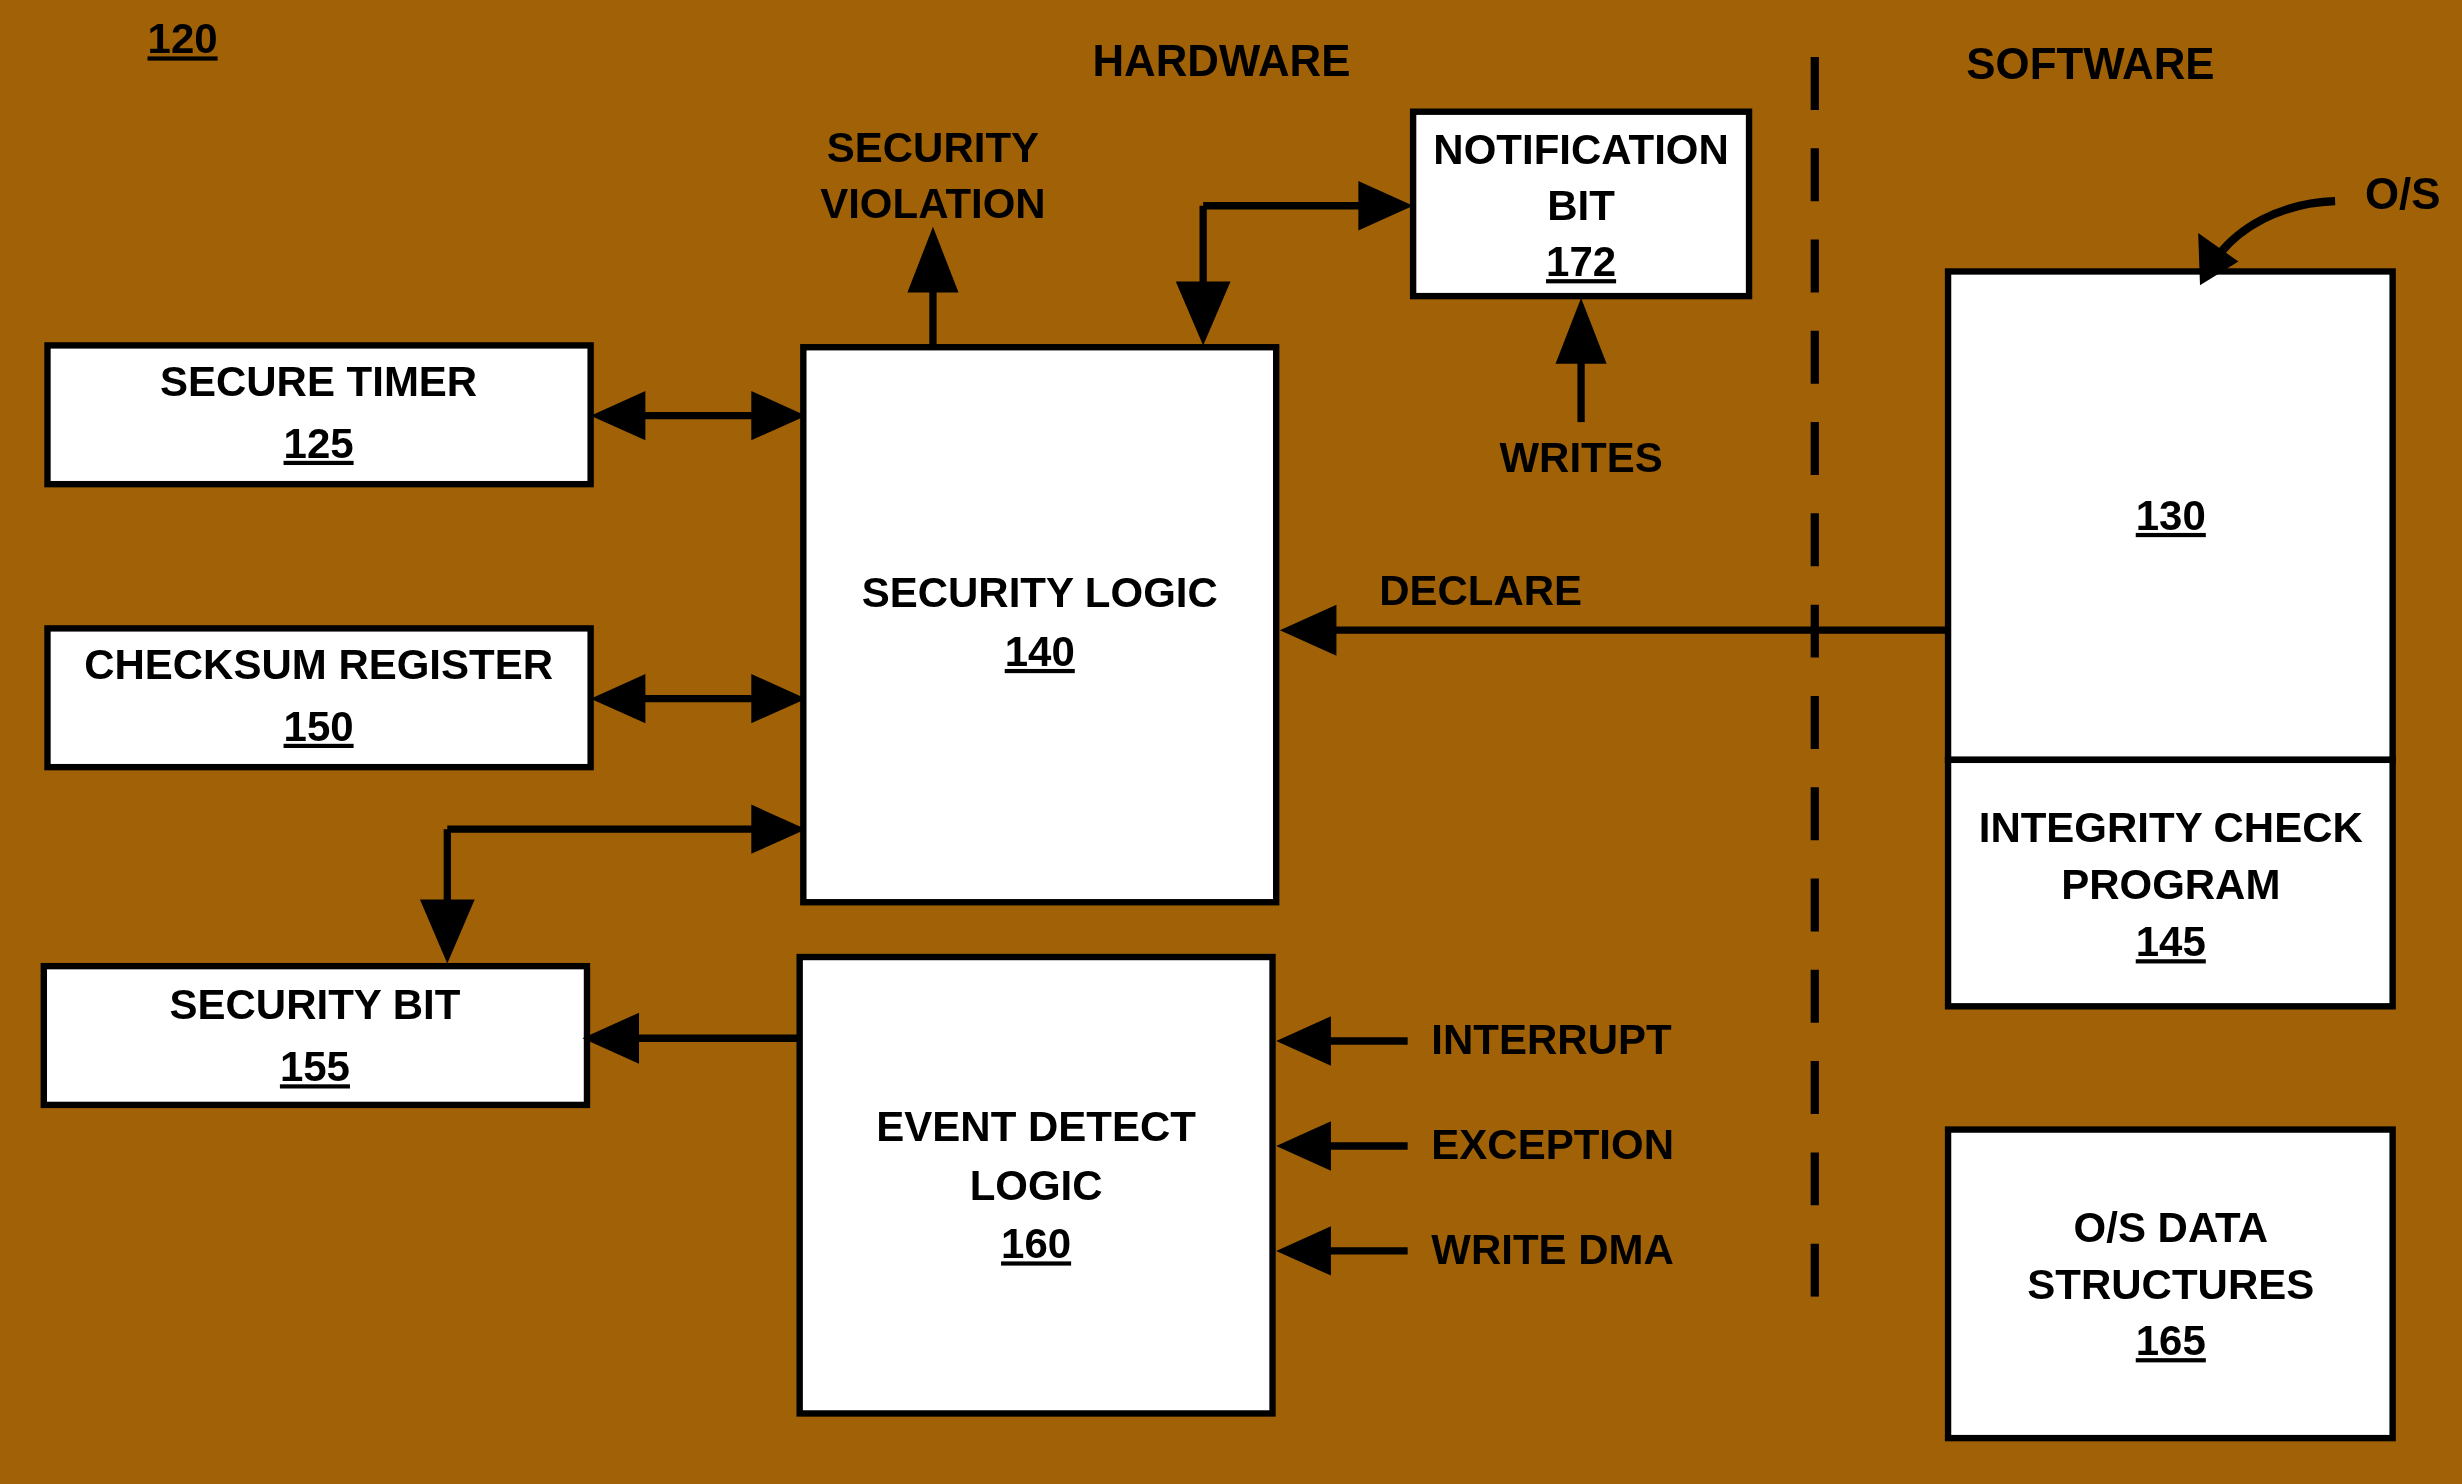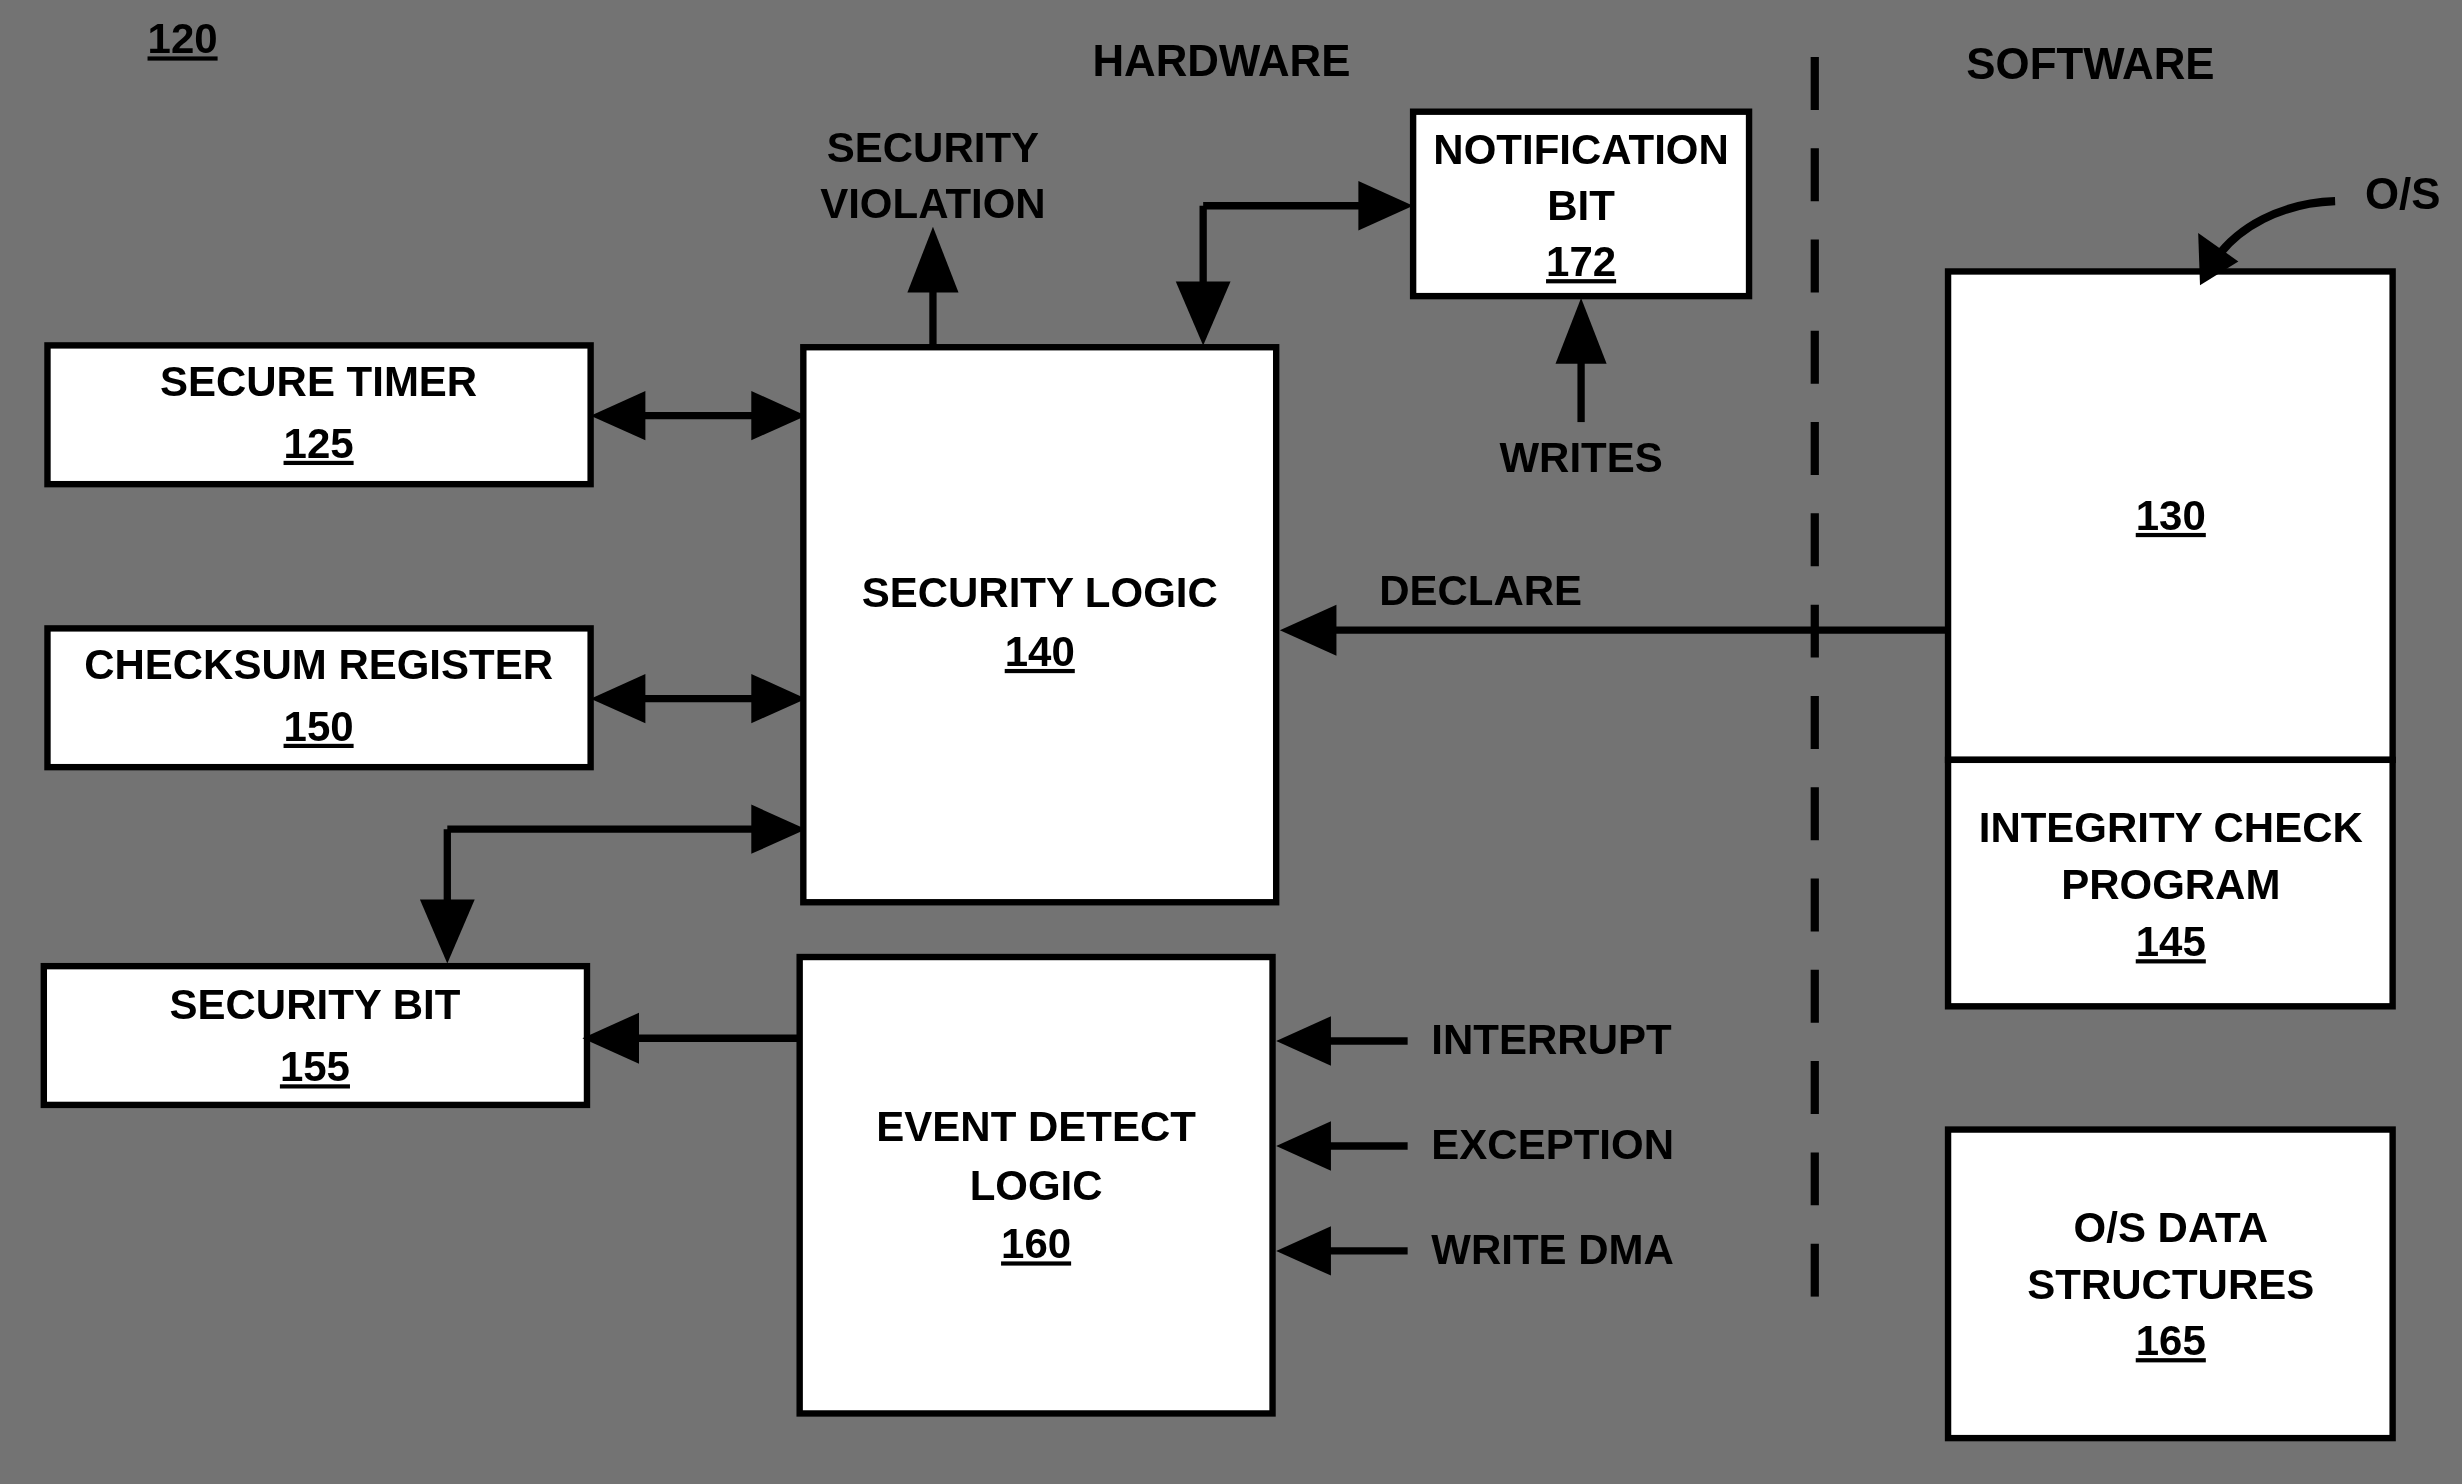--- a/index.html
+++ b/index.html
@@ -4,21 +4,21 @@
 <style>
   html, body {
     margin: 0;
     padding: 0;
     background: #ffffff;
   }
   #figure-root {
     position: relative;
     width: 2462px;
     height: 1485px;
-    background: #737373;
+    background: #a16207;
     font-family: "Liberation Sans", sans-serif;
     overflow: hidden;
   }
   svg.figure-canvas {
     position: absolute;
     top: 0;
     left: 0;
     width: 2462px;
     height: 1485px;
   }

